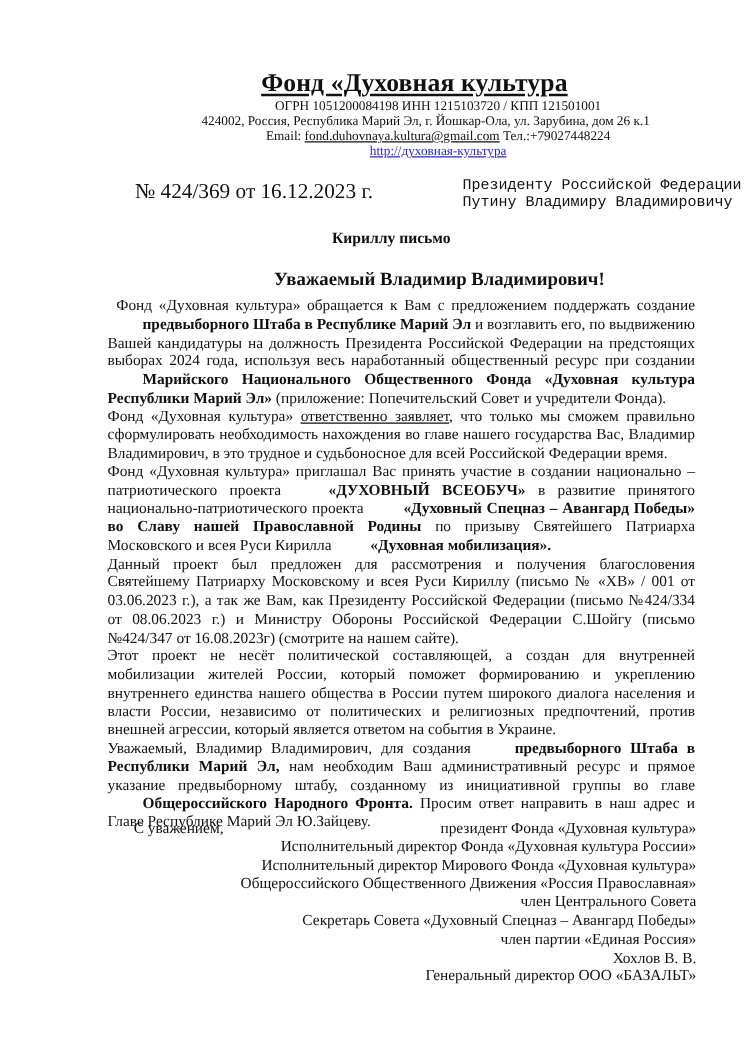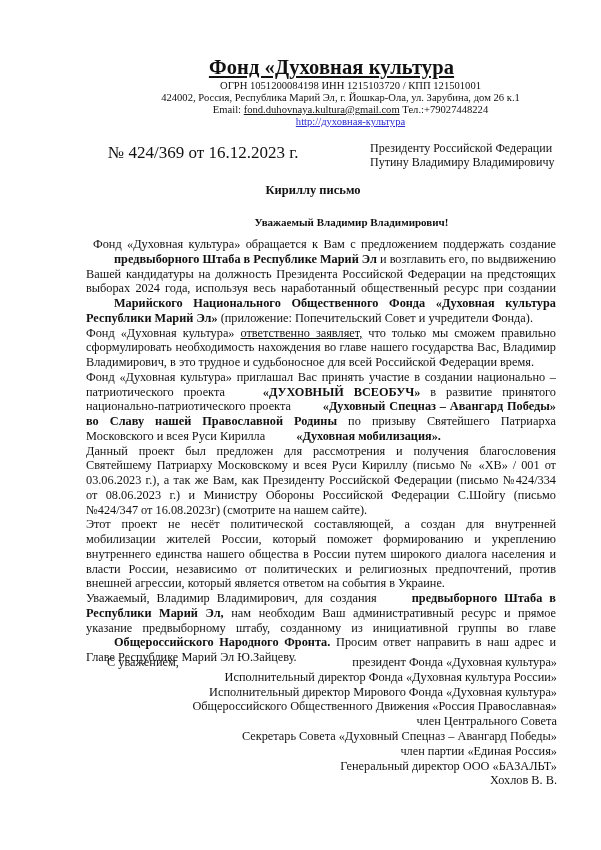--- a/index.html
+++ b/index.html
@@ -10,23 +10,23 @@
                font-size:20.5px; font-weight:bold; text-decoration:underline; letter-spacing:0.1px; }
   .hdr-title span { margin-left:62px; }
   .hdr-line { position:absolute; left:0; right:0; text-align:center; font-size:10.6px; line-height:12px; }
   .hdr-line.l1 { top:80px; padding-left:100px; }
   .hdr-line.l2 { top:92px; padding-left:80px; }
   .hdr-line.l3 { top:104px; padding-left:100px; }
   .hdr-line.l4 { top:116px; padding-left:100px; }
   .u { text-decoration:underline; }
   .link { color:#2a2ad0; text-decoration:underline; }
   .ref { position:absolute; left:108px; top:143px; font-size:17px; }
-  .addr { position:absolute; left:370px; top:141px; font-size:12px; line-height:14px; }
+  .addr { position:absolute; left:370px; top:141px; font-size:12px; line-height:14px;font-family:Liberation Mono, monospace; }
   .title2 { position:absolute; left:0; right:0; top:183px; text-align:center; font-size:12.5px; font-weight:bold; padding-left:25px; }
-  .greet { position:absolute; left:0; right:0; top:216px; text-align:center; font-size:11px; font-weight:bold; padding-left:102px; }
+  .greet { position:absolute; left:0; right:0; top:216px; text-align:center; font-size:15px; font-weight:bold; padding-left:102px; }
   .body { position:absolute; left:86px; top:237px; width:470px; font-size:12.3px; line-height:14.75px; text-align:justify; }
   .body p { margin:0; }
   .body p.first { text-indent:7px; }
   .b { font-weight:bold;margin-left:28px; }
   .sign { position:absolute; left:0; top:655px; width:557px; font-size:12.3px; line-height:14.8px; }
   .sign .row { text-align:right; }
   .sign .hello { position:absolute; left:107px; top:0; }
 </style>
 </head>
 <body>
@@ -59,17 +59,17 @@
 
   <div class="sign">
     <div class="hello">С уважением,</div>
     <div class="row">президент  Фонда «Духовная культура»</div>
     <div class="row">Исполнительный директор Фонда «Духовная культура России»</div>
     <div class="row">Исполнительный директор Мирового Фонда «Духовная культура»</div>
     <div class="row">Общероссийского Общественного Движения «Россия Православная»</div>
     <div class="row">член Центрального Совета</div>
     <div class="row">Секретарь Совета «Духовный Спецназ – Авангард Победы»</div>
     <div class="row">член партии «Единая Россия»</div>
+    <div class="row">Хохлов В. В.</div>
     <div class="row">Генеральный директор ООО «БАЗАЛЬТ»</div>
-    <div class="row">Хохлов В. В.</div>
   </div>
 
 </div>
 
 </body></html>

